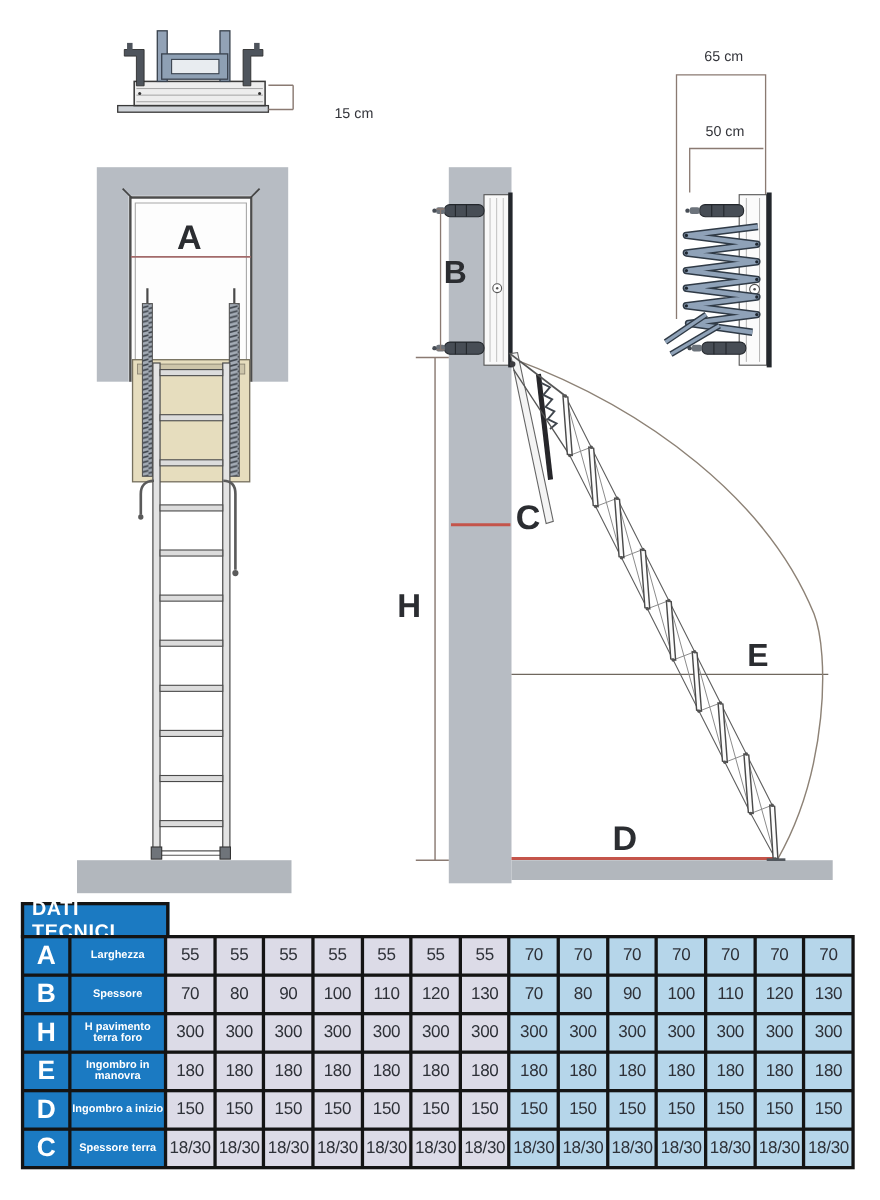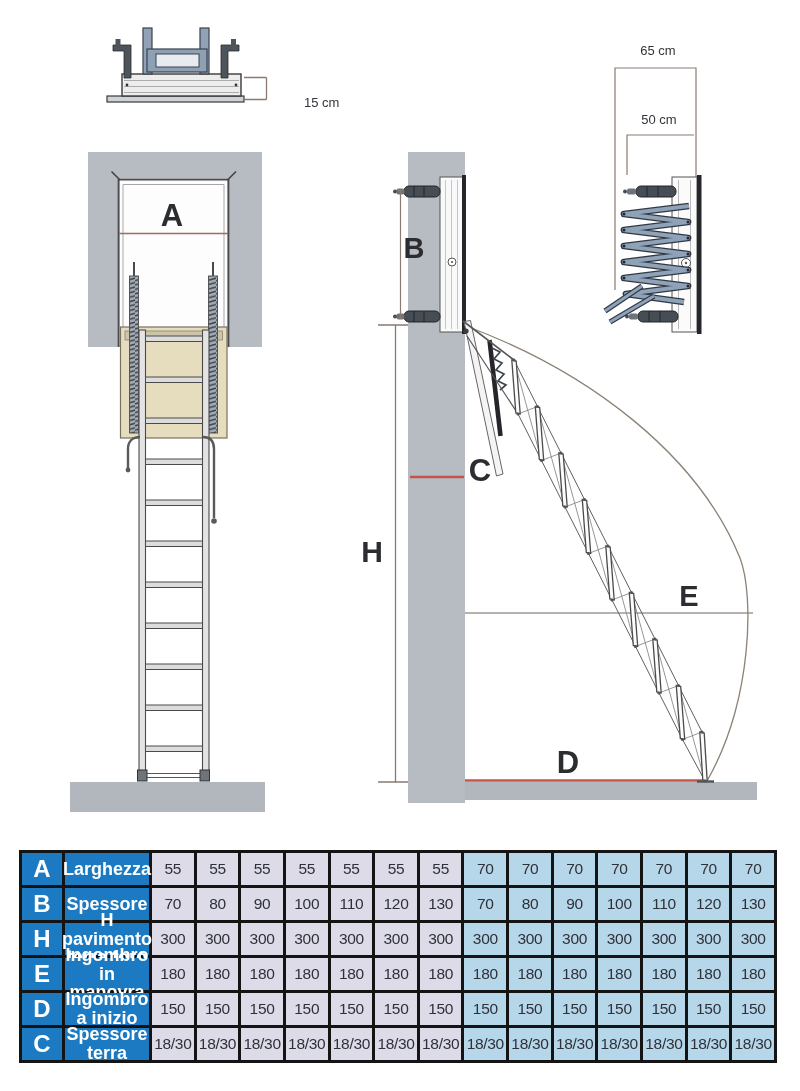--- a/index.html
+++ b/index.html
@@ -25,21 +25,21 @@
   }
   .tbl-grid{
     position:absolute;left:19px;top:850px;width:752px;
     display:grid;
     grid-template-columns:40px 84px repeat(14,1fr);
     grid-auto-rows:32px;
     gap:3px;background:#141414;padding:3px;
   }
   .cell{display:flex;align-items:center;justify-content:center;text-align:center;}
   .c-letter{background:#1b7ac2;color:#fff;font-size:24px;font-weight:bold;}
-  .c-label{background:#1b7ac2;color:#fff;font-size:18px;font-weight:bold;line-height:1.05;}
+  .c-label{background:#1b7ac2;color:#fff;font-size:10px;font-weight:bold;line-height:1.05;}
   .c-val{background:#dcdbe7;color:#2e3138;font-size:15.5px;font-weight:500;letter-spacing:-.3px;}
   .c-val.blue{background:#b6d6ea;}
 </style>
 </head>
 <body>
 
 <div class="canvas">
 
 <svg width="800" height="820" viewBox="0 0 800 820">
   <defs>
@@ -220,20 +220,21 @@
 <div class="diag-label" style="left:155px;top:200px;width:34px;font-size:31px;">A</div>
 <div class="diag-label" style="left:398px;top:234px;width:32px;font-size:29px;">B</div>
 <div class="diag-label" style="left:463px;top:455px;width:34px;font-size:31px;">C</div>
 <div class="diag-label" style="left:355px;top:537px;width:34px;font-size:30px;">H</div>
 <div class="diag-label" style="left:673px;top:582px;width:32px;font-size:29px;">E</div>
 <div class="diag-label" style="left:551px;top:747px;width:34px;font-size:31px;">D</div>
 <div class="dim-label" style="left:272px;top:96px;margin-left:32px;">15 cm</div>
 <div class="dim-label" style="left:618px;top:44px;width:80px;text-align:center;">65 cm</div>
 <div class="dim-label" style="left:621px;top:113px;width:76px;text-align:center;">50 cm</div>
 
+<div class="tbl-header">DATI TECNICI</div>
 <div class="tbl-grid">
       <div class="cell c-letter">A</div>
       <div class="cell c-label">Larghezza</div>
       <div class="cell c-val">55</div>
       <div class="cell c-val">55</div>
       <div class="cell c-val">55</div>
       <div class="cell c-val">55</div>
       <div class="cell c-val">55</div>
       <div class="cell c-val">55</div>
       <div class="cell c-val">55</div>

